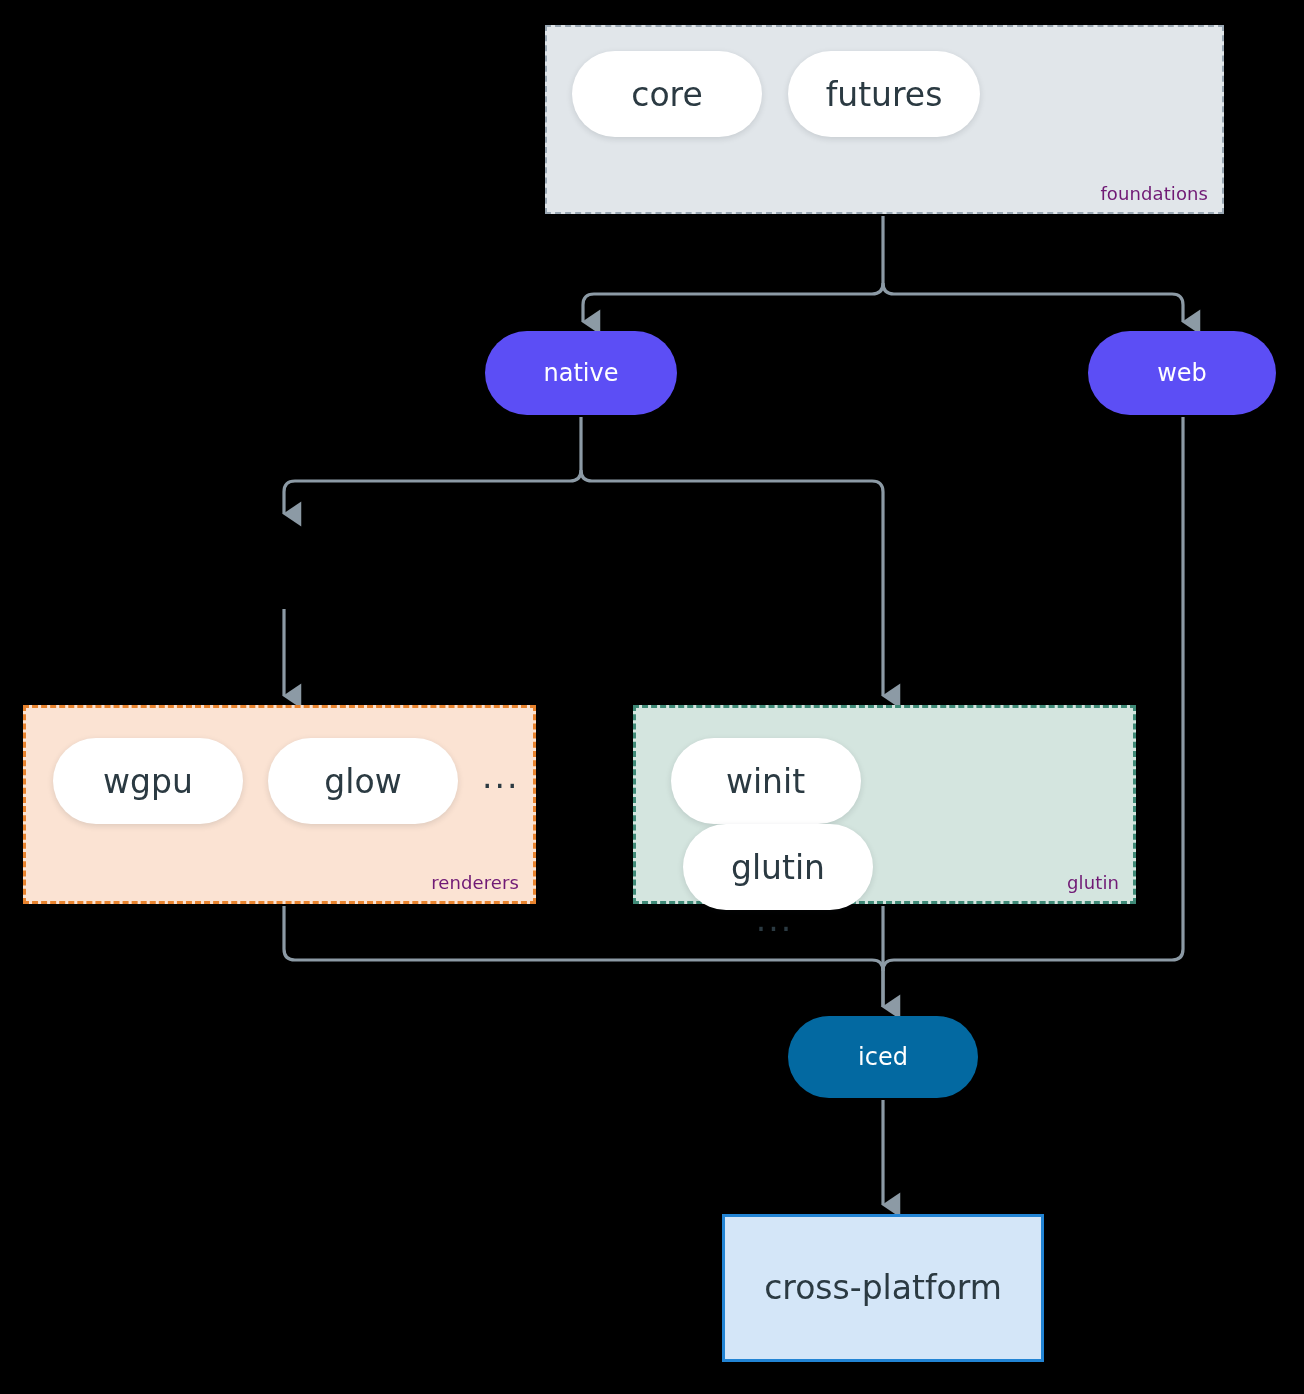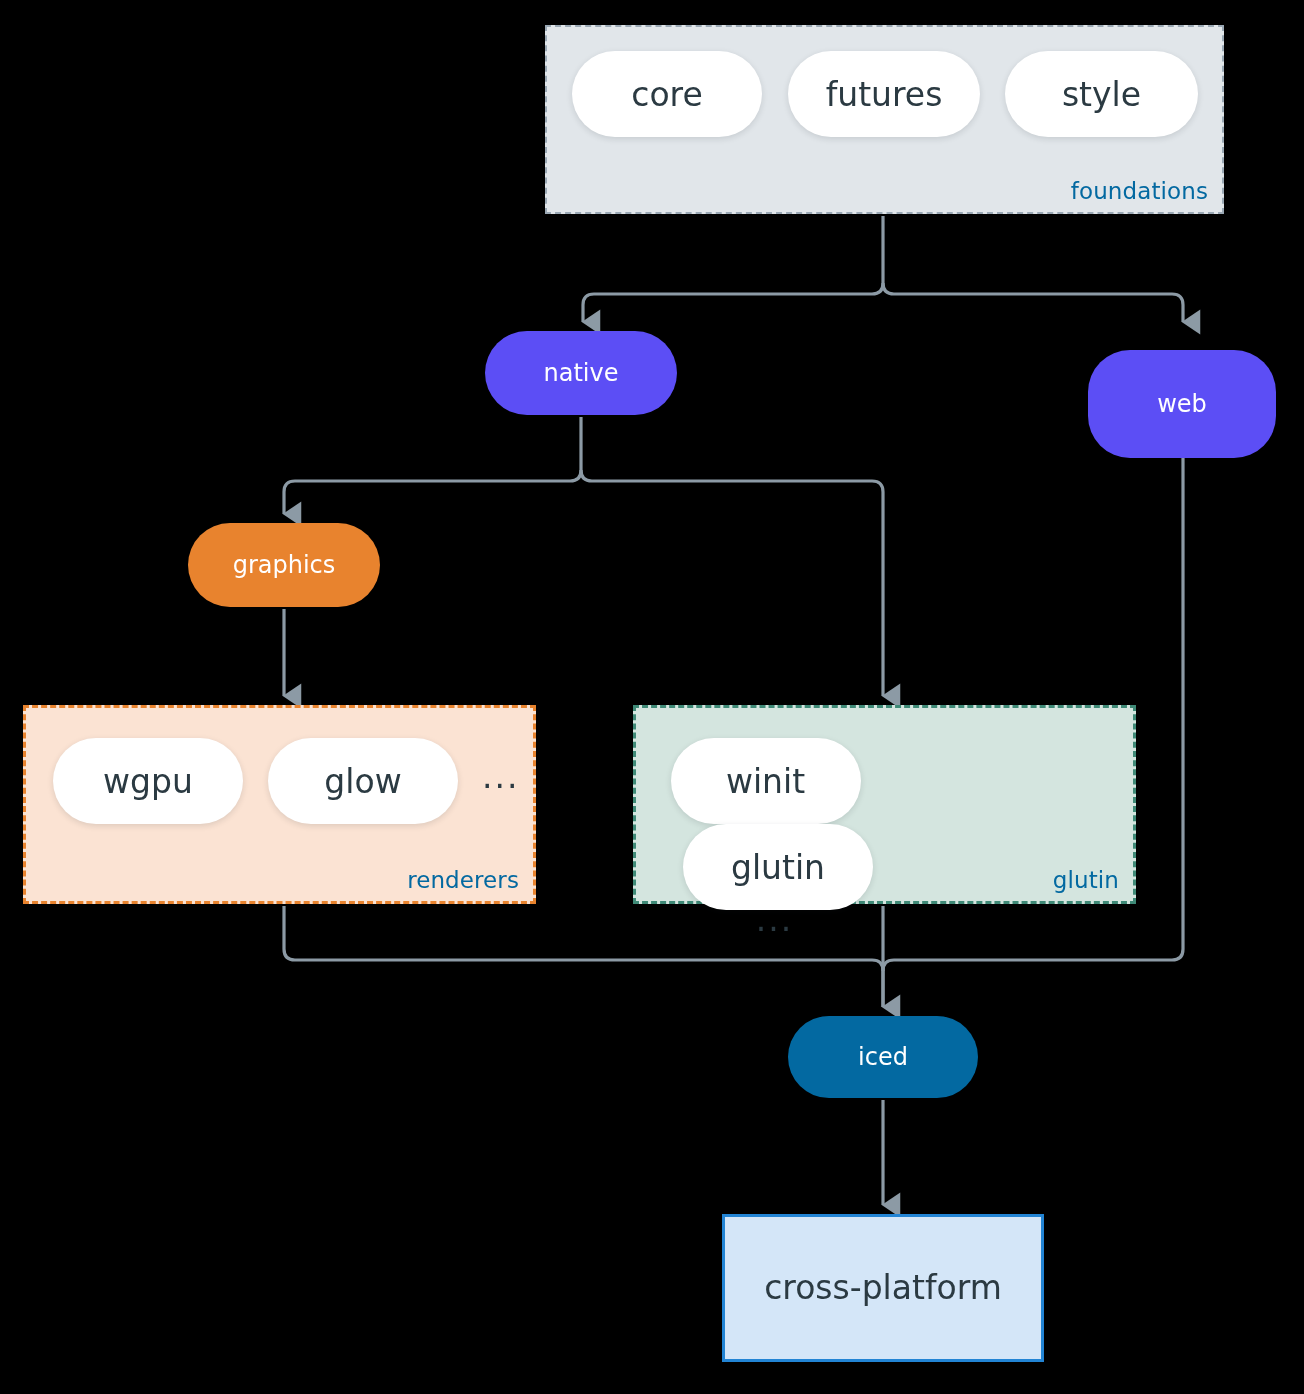--- a/index.html
+++ b/index.html
@@ -25,22 +25,22 @@
 
   
   .group {
     position: absolute;
     box-sizing: border-box;
   }
   .group-label {
     position: absolute;
     right: 14px;
     bottom: 8px;
-    font-size: 23px;
-    color: #0369a1;
+    font-size: 18px;
+    color: #701a75;
     letter-spacing: 0.1px;
     white-space: nowrap;
   }
   .pill-row {
     position: absolute;
     display: flex;
     align-items: center;
   }
 
   
@@ -100,22 +100,22 @@
     white-space: nowrap;
     box-sizing: border-box;
   }
   #node-native {
     left: 485px; top: 331px;
     width: 192px; height: 84px;
     background: #5c4ef5;
     border-radius: 42px;
   }
   #node-web {
-    left: 1088px; top: 350px;
-    width: 188px; height: 108px;
+    left: 1088px; top: 331px;
+    width: 188px; height: 84px;
     background: #5c4ef5;
     border-radius: 42px;
   }
   #node-graphics {
     left: 188px; top: 523px;
     width: 192px; height: 84px;
     background: #e8832e;
     border-radius: 42px;
   }
   #node-iced {
@@ -163,21 +163,20 @@
       <path d="M1183,417 L1183,949 Q1183,960 1172,960 L894,960 Q883,960 883,971"></path>
 
       <path d="M883,1100 L883,1205" marker-end="url(#ah)"></path>
     </g>
   </svg>
 
   <div class="group" id="grp-foundations">
     <div class="pill-row" style="left:25px; top:24px;">
       <div class="wpill" style="width:190px;">core</div>
       <div class="wpill" style="width:192px; margin-left:26px;">futures</div>
-      <div class="wpill" style="width:193px; margin-left:25px;">style</div>
     </div>
     <div class="group-label">foundations</div>
   </div>
 
   <div class="group" id="grp-renderers">
     <div class="pill-row" style="left:27px; top:30px;">
       <div class="wpill" style="width:190px;">wgpu</div>
       <div class="wpill" style="width:190px; margin-left:25px;">glow</div>
       <div class="ellipsis" style="margin-left:18px;">...</div>
     </div>
@@ -190,21 +189,20 @@
       <div class="wpill" style="width:190px; margin-left:25px;">glutin</div>
       <div class="ellipsis" style="margin-left:18px;">...</div>
     </div>
     <div class="group-label">glutin</div>
   </div>
 
   <div class="node" id="node-native">native</div>
 
   <div class="node" id="node-web">web</div>
 
-  <div class="node" id="node-graphics">graphics</div>
 
   <div class="node" id="node-iced">iced</div>
 
   <div class="node" id="node-app">
     <span class="line">cross-platform</span>
   </div>
 
 </div>
 
 </body></html>

